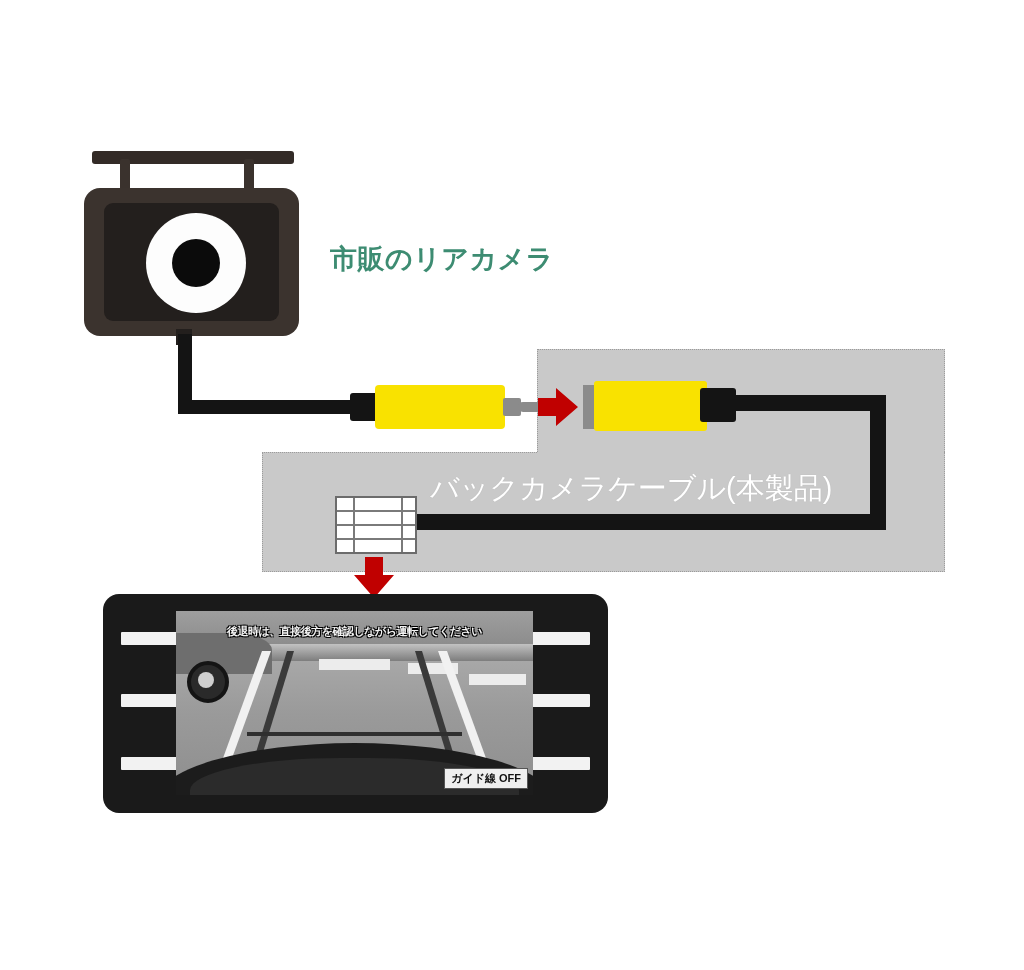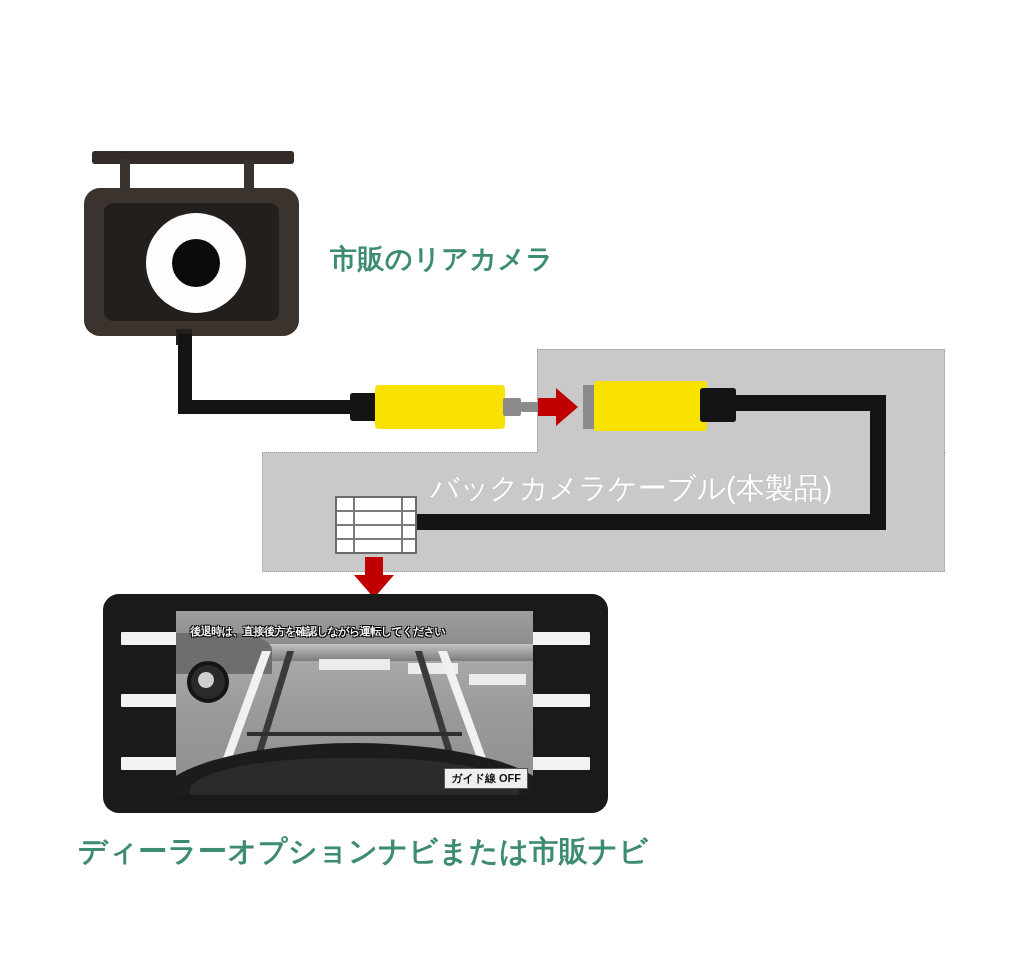--- a/index.html
+++ b/index.html
@@ -193,20 +193,21 @@
   
   .wheel{position:absolute;left:3%;top:27%;width:34px;height:34px;
       background:#2a2a2a;border-radius:50%;border:4px solid #141414;}
   .wheel:after{content:"";position:absolute;left:7px;top:7px;width:16px;height:16px;
       background:#cfcfcf;border-radius:50%;}
   .carbody{position:absolute;left:0;top:12%;width:27%;height:22%;
       background:#6e6e6e;border-radius:0 42% 0 0;}
 
   .warn-text{
     position:absolute;left:4%;top:7%;width:92%;
+    text-align:center;
     color:#f5f5f5;
     font-size:11px;font-weight:bold;
     letter-spacing:-0.5px;
     white-space:nowrap;
     text-shadow:1px 1px 0 #000,-1px 1px 0 #000,1px -1px 0 #000,-1px -1px 0 #000;
   }
   .guide-off{
     position:absolute;right:5px;bottom:6px;
     background:#efefef;color:#111;
     font-size:11px;font-weight:bold;
@@ -267,21 +268,20 @@
   </div>
 
   <svg class="abs arrow-down" viewBox="0 0 44 44">
     <polygon points="13,1 31,1 31,19 42,19 22,42 2,19 13,19" fill="#c00000"></polygon>
   </svg>
 
   <div class="abs lbl-green lbl-cam">市販のリアカメラ</div>
 
   <div class="abs lbl-product">バックカメラケーブル(本製品)</div>
 
-  <div class="abs lbl-green lbl-nav">ディーラーオプションナビまたは市販ナビ</div>
 
   <div class="abs nav-unit">
     <div class="nav-btn l b1"></div>
     <div class="nav-btn l b2"></div>
     <div class="nav-btn l b3"></div>
     <div class="nav-btn r b1"></div>
     <div class="nav-btn r b2"></div>
     <div class="nav-btn r b3"></div>
 
     <div class="nav-screen">

